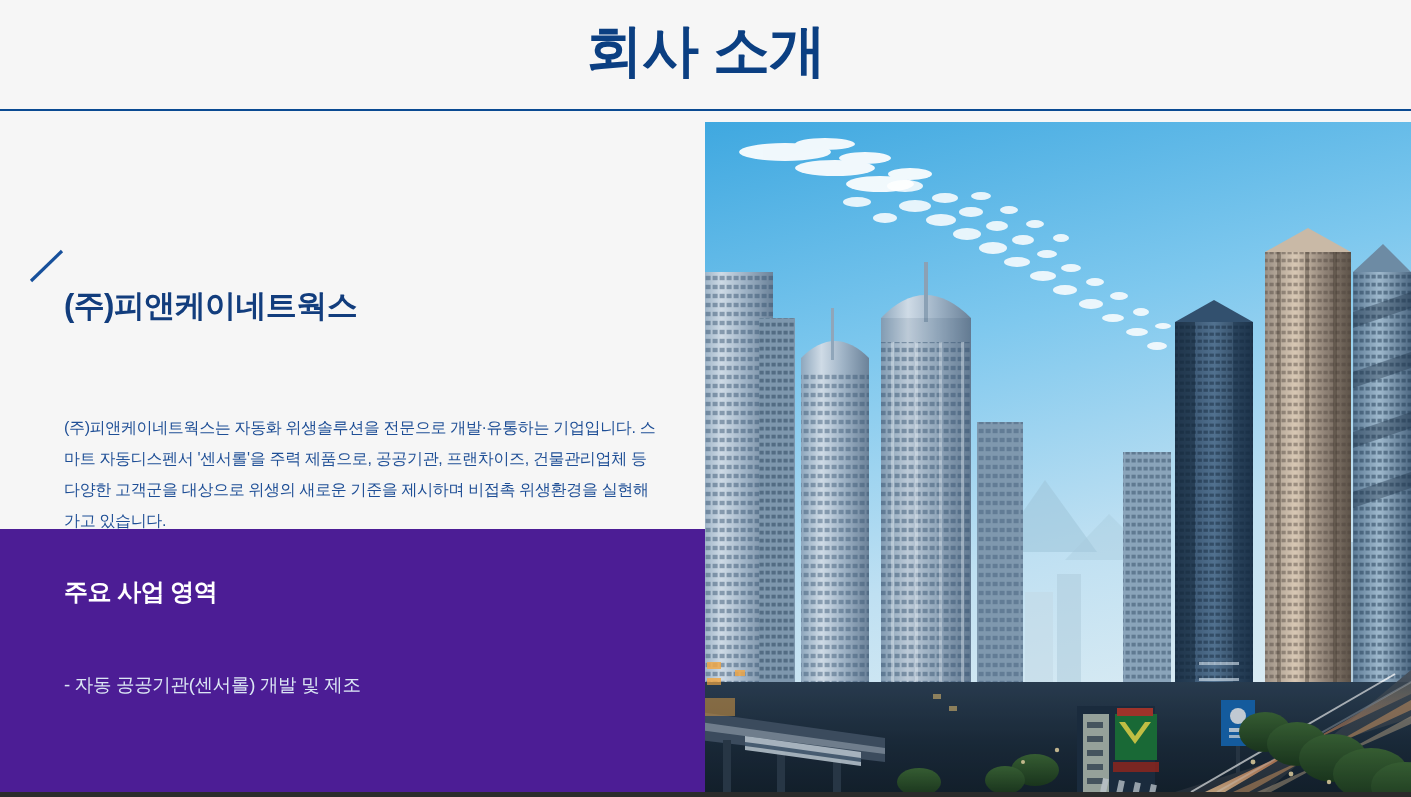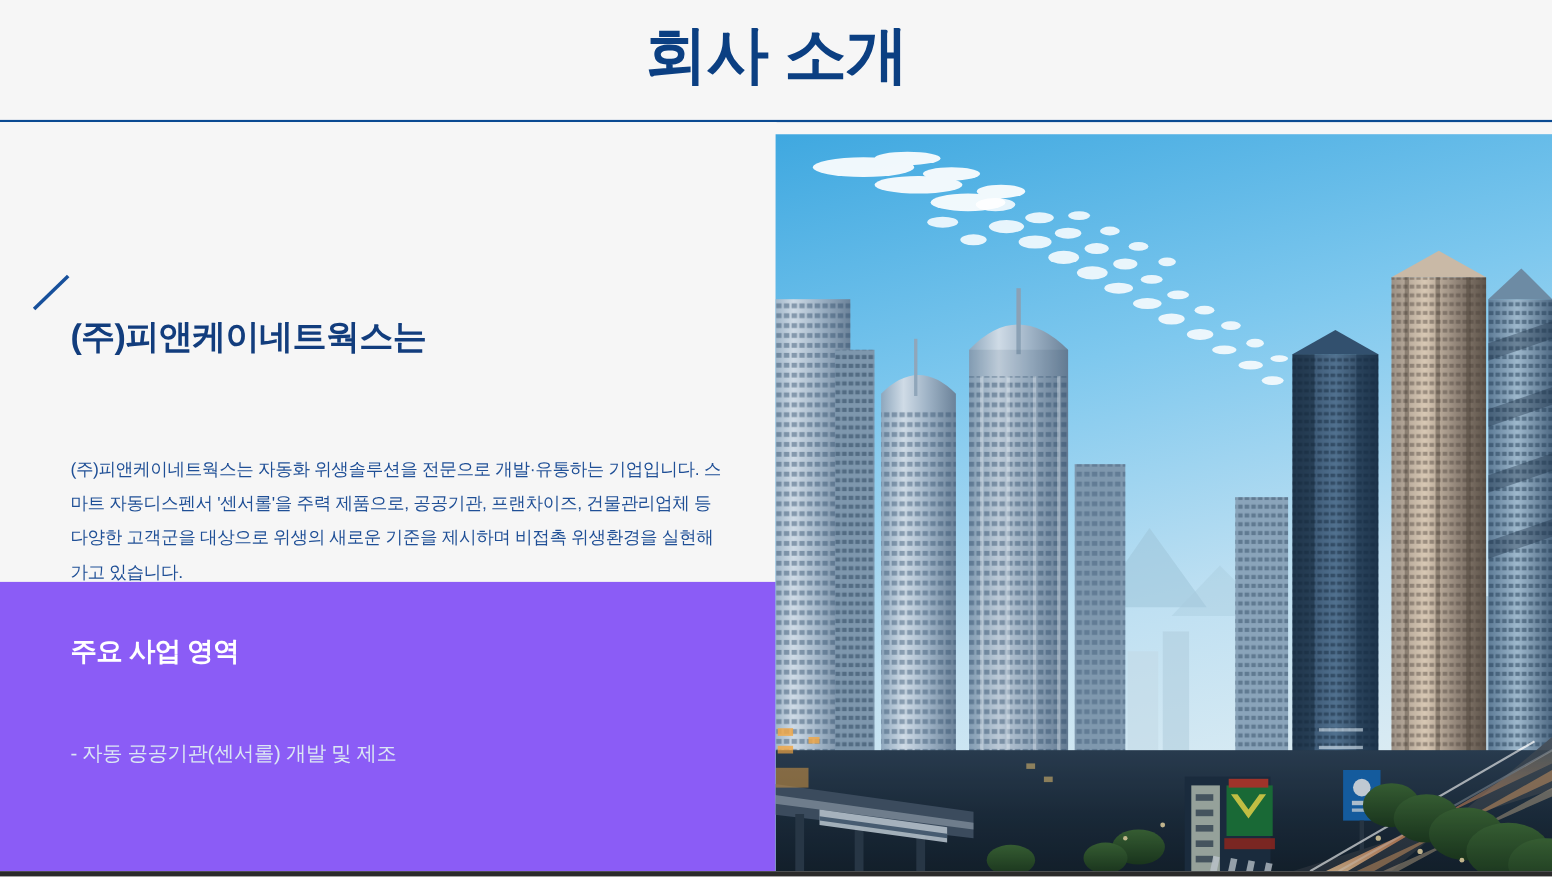--- a/index.html
+++ b/index.html
@@ -84,21 +84,21 @@
     line-height: 31px;
     letter-spacing: -0.35px;
   }
 
   
   #left-blue {
     position: absolute;
     left: 0; top: 529px;
     width: 706px;
     height: 263px;
-    background: #8b5cf6;
+    background: #4c1d95;
   }
   #biz-heading {
     position: absolute;
     left: 64px; top: 47px;
     font-size: 24px;
     font-weight: bold;
     color: #ffffff;
     letter-spacing: -0.5px;
     white-space: nowrap;
   }
@@ -146,21 +146,21 @@
   </div>
 
   <div id="left-white">
 
     <span id="slash-accent">
       <svg width="40" height="38" viewBox="0 0 40 38" xmlns="http://www.w3.org/2000/svg">
         <line x1="3" y1="34" x2="34" y2="4" stroke="#17509b" stroke-width="3.2" stroke-linecap="butt"></line>
       </svg>
     </span>
 
-    <div id="company-name">(주)피앤케이네트웍스는</div>
+    <div id="company-name">(주)피앤케이네트웍스</div>
 
     <div id="company-desc">(주)피앤케이네트웍스는 자동화 위생솔루션을 전문으로 개발·유통하는 기업입니다. 스마트 자동디스펜서 '센서롤'을 주력 제품으로, 공공기관, 프랜차이즈, 건물관리업체 등 다양한 고객군을 대상으로 위생의 새로운 기준을 제시하며 비접촉 위생환경을 실현해가고 있습니다.</div>
   </div>
 
   <div id="left-blue">
     <div id="biz-heading">주요 사업 영역</div>
 
     <div id="biz-list">
       <div class="biz-item">- 자동 공공기관(센서롤) 개발 및 제조</div>
     </div>

